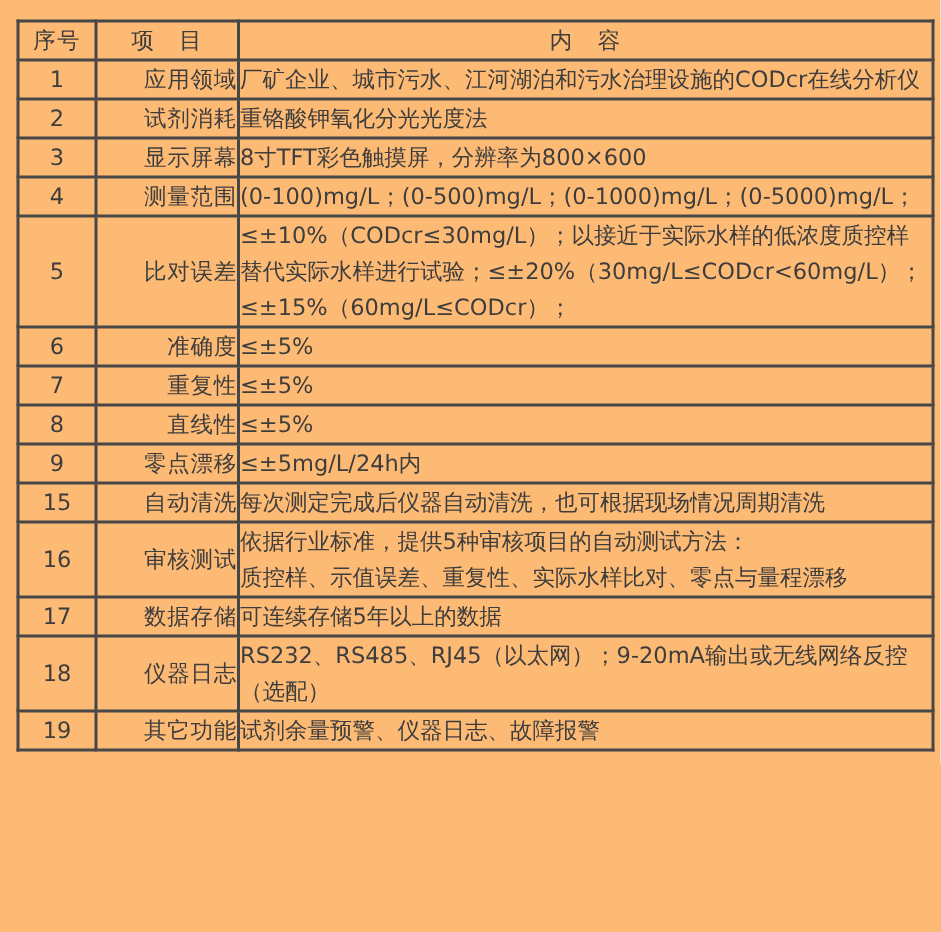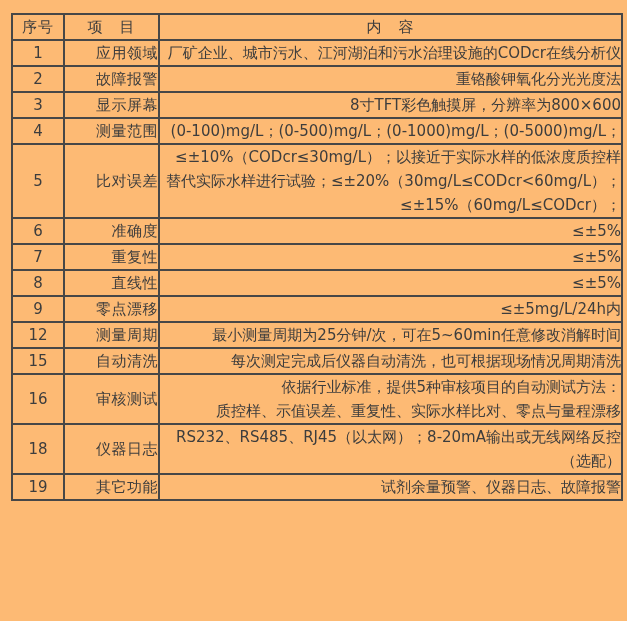--- a/index.html
+++ b/index.html
@@ -44,21 +44,21 @@
   .cell-no {
     text-align: center;
     font-size: 15px;
   }
   .cell-item {
     text-align: right;
     font-size: 16px;
     letter-spacing: 0.5px;
   }
   .cell-content {
-    text-align: right;
+    text-align: left;
     padding: 1px 6px 1px 9px;
     white-space: pre-line;
     font-size: 15px;
   }
   .cell-header {
     text-align: center;
     font-size: 16px;
     letter-spacing: 1px;
   }
   tr.h1 { height: 24px; }
@@ -84,21 +84,21 @@
         </tr>
       </thead>
       <tbody>
         <tr class="h1">
           <td class="cell-no">1</td>
           <td class="cell-item">应用领域</td>
           <td class="cell-content">厂矿企业、城市污水、江河湖泊和污水治理设施的CODcr在线分析仪</td>
         </tr>
         <tr class="h1">
           <td class="cell-no">2</td>
-          <td class="cell-item">故障报警</td>
+          <td class="cell-item">试剂消耗</td>
           <td class="cell-content">重铬酸钾氧化分光光度法</td>
         </tr>
         <tr class="h1">
           <td class="cell-no">3</td>
           <td class="cell-item">显示屏幕</td>
           <td class="cell-content">8寸TFT彩色触摸屏，分辨率为800×600</td>
         </tr>
         <tr class="h1">
           <td class="cell-no">4</td>
           <td class="cell-item">测量范围</td>
@@ -125,39 +125,39 @@
           <td class="cell-no">8</td>
           <td class="cell-item">直线性</td>
           <td class="cell-content">≤±5%</td>
         </tr>
         <tr class="h1">
           <td class="cell-no">9</td>
           <td class="cell-item">零点漂移</td>
           <td class="cell-content">≤±5mg/L/24h内</td>
         </tr>
         <tr class="h1">
-          <td class="cell-no">12</td>
-          <td class="cell-item">测量周期</td>
-          <td class="cell-content">最小测量周期为25分钟/次，可在5~60min任意修改消解时间</td>
-        </tr>
-        <tr class="h1">
           <td class="cell-no">15</td>
           <td class="cell-item">自动清洗</td>
           <td class="cell-content">每次测定完成后仪器自动清洗，也可根据现场情况周期清洗</td>
         </tr>
         <tr class="h2">
           <td class="cell-no">16</td>
           <td class="cell-item">审核测试</td>
           <td class="cell-content">依据行业标准，提供5种审核项目的自动测试方法：
 质控样、示值误差、重复性、实际水样比对、零点与量程漂移</td>
         </tr>
         <tr class="h1">
+          <td class="cell-no">17</td>
+          <td class="cell-item">数据存储</td>
+          <td class="cell-content">可连续存储5年以上的数据</td>
+        </tr>
+        <tr class="h1">
           <td class="cell-no">18</td>
           <td class="cell-item">仪器日志</td>
-          <td class="cell-content">RS232、RS485、RJ45（以太网）；8-20mA输出或无线网络反控（选配）</td>
+          <td class="cell-content">RS232、RS485、RJ45（以太网）；9-20mA输出或无线网络反控（选配）</td>
         </tr>
         <tr class="h1">
           <td class="cell-no">19</td>
           <td class="cell-item">其它功能</td>
           <td class="cell-content">试剂余量预警、仪器日志、故障报警</td>
         </tr>
       </tbody>
     </table>
   </div>
 </div>

